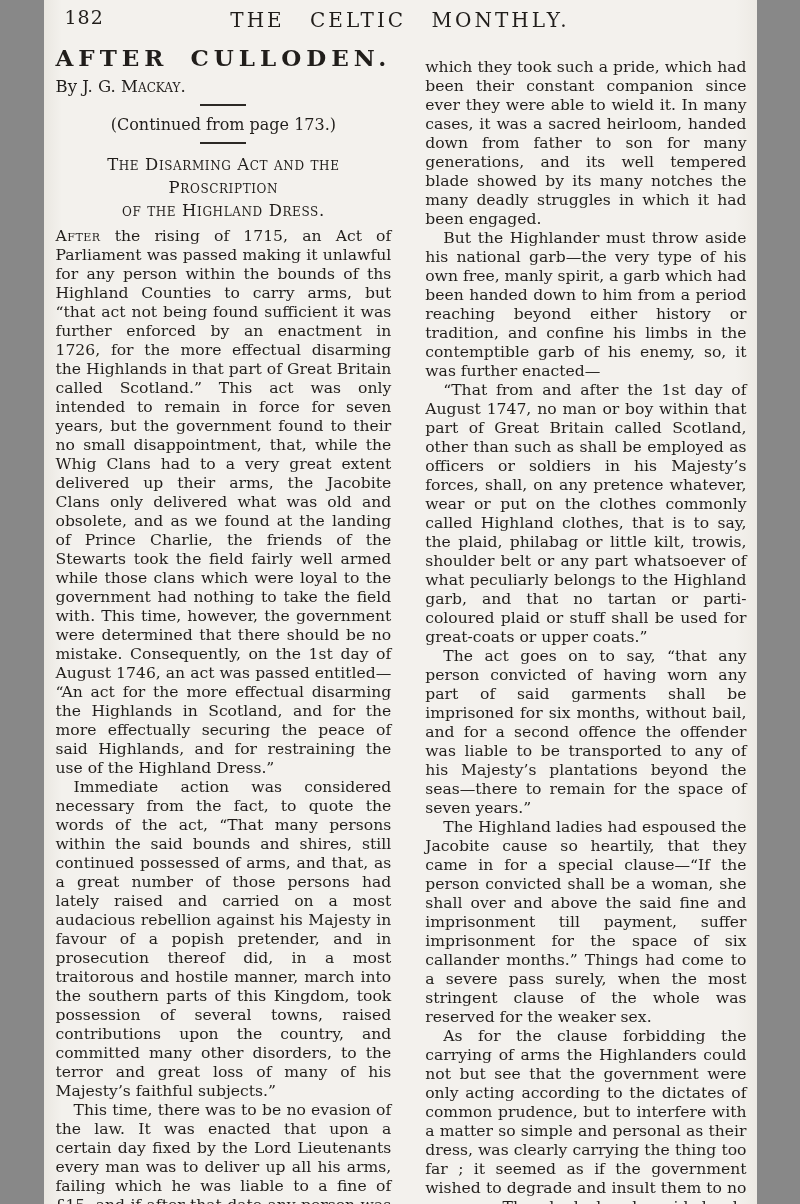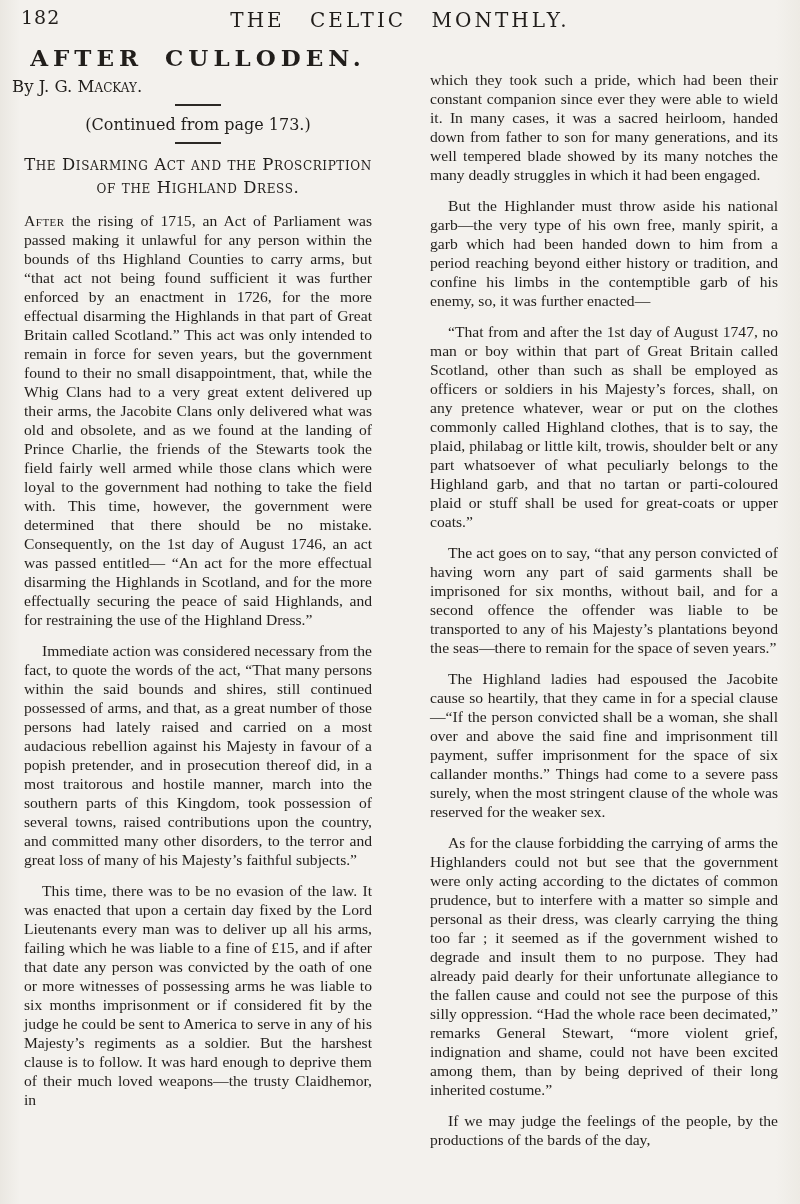--- a/index.html
+++ b/index.html
@@ -2,21 +2,21 @@
 <html><head>
 <meta charset="utf-8">
 <style>
   html, body {
     margin: 0;
     padding: 0;
     background: #888;
   }
   .page {
     position: relative;
-    width: 800px;
+    width: 713px;
     height: 1204px;
     margin: 0 auto;
     background:
       linear-gradient(90deg, #eae7e1 0%, #f3f1ed 2.5%, #f3f1ed 97%, #edeae4 100%),
       #f3f1ed;
     color: #211e1b;
     font-family: "DejaVu Serif", "Liberation Serif", serif;
     overflow: hidden;
     box-sizing: border-box;
   }
@@ -86,23 +86,22 @@
   .section-heading {
     text-align: center;
     font-variant: small-caps;
     font-size: 16.5px;
     letter-spacing: 0.6px;
     margin-top: 9px;
     line-height: 23px;
   }
   .body-text { margin-top: 5px; }
   .body-text p, .col-right p {
-    margin: 12px;
+    margin: 0;
     text-indent: 18px;
-    font-family: Liberation Serif, serif;
   }
   .body-text p.no-indent, .col-right p.no-indent {
     text-indent: 0;
   }
   .lead-sc { font-variant: small-caps; letter-spacing: 0.5px; }
 </style>
 </head>
 <body>
 
 <div class="page">

